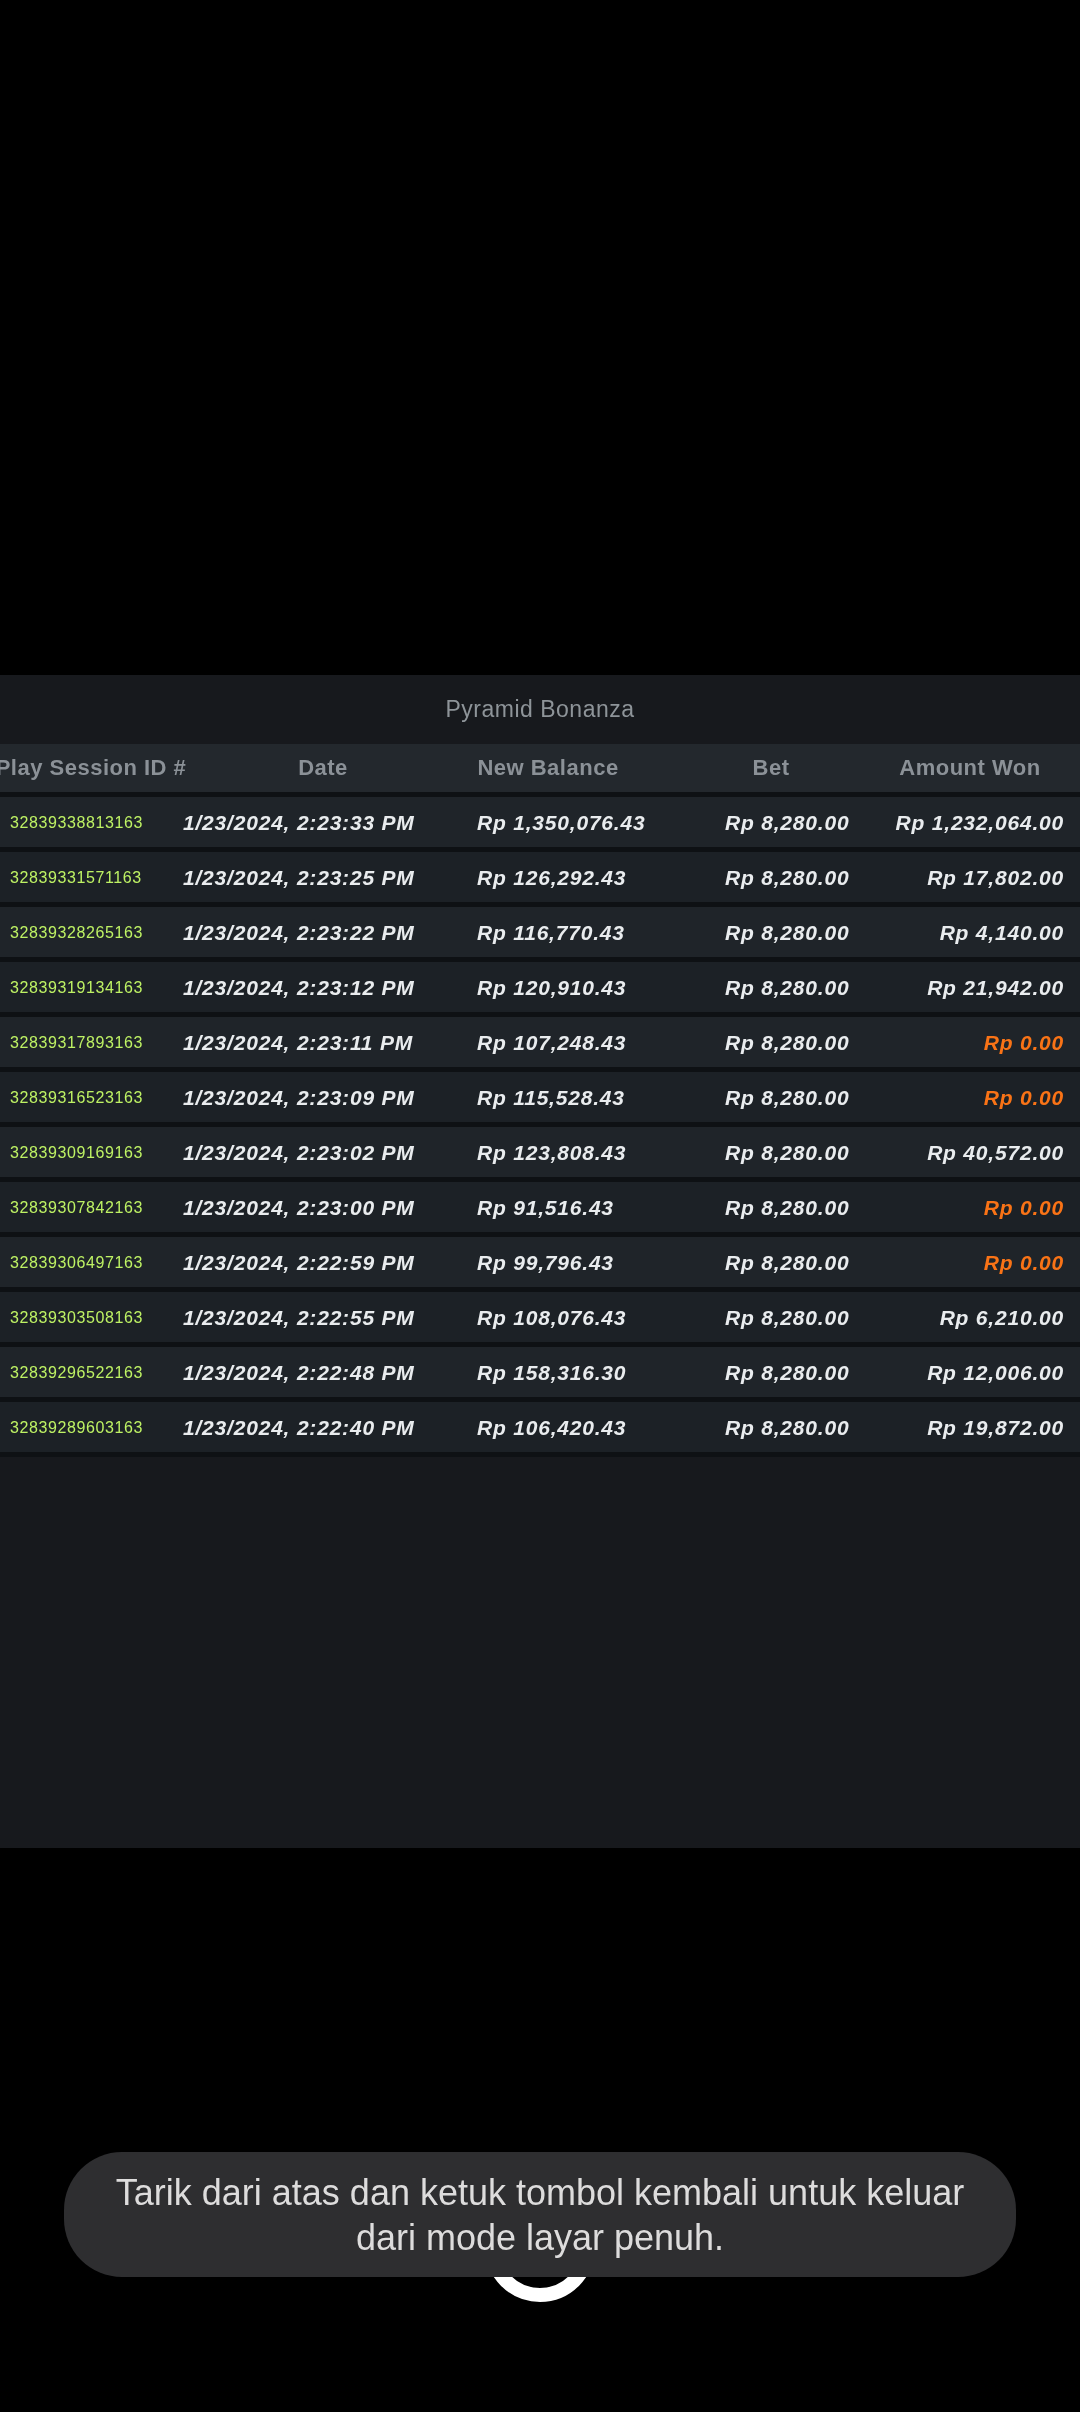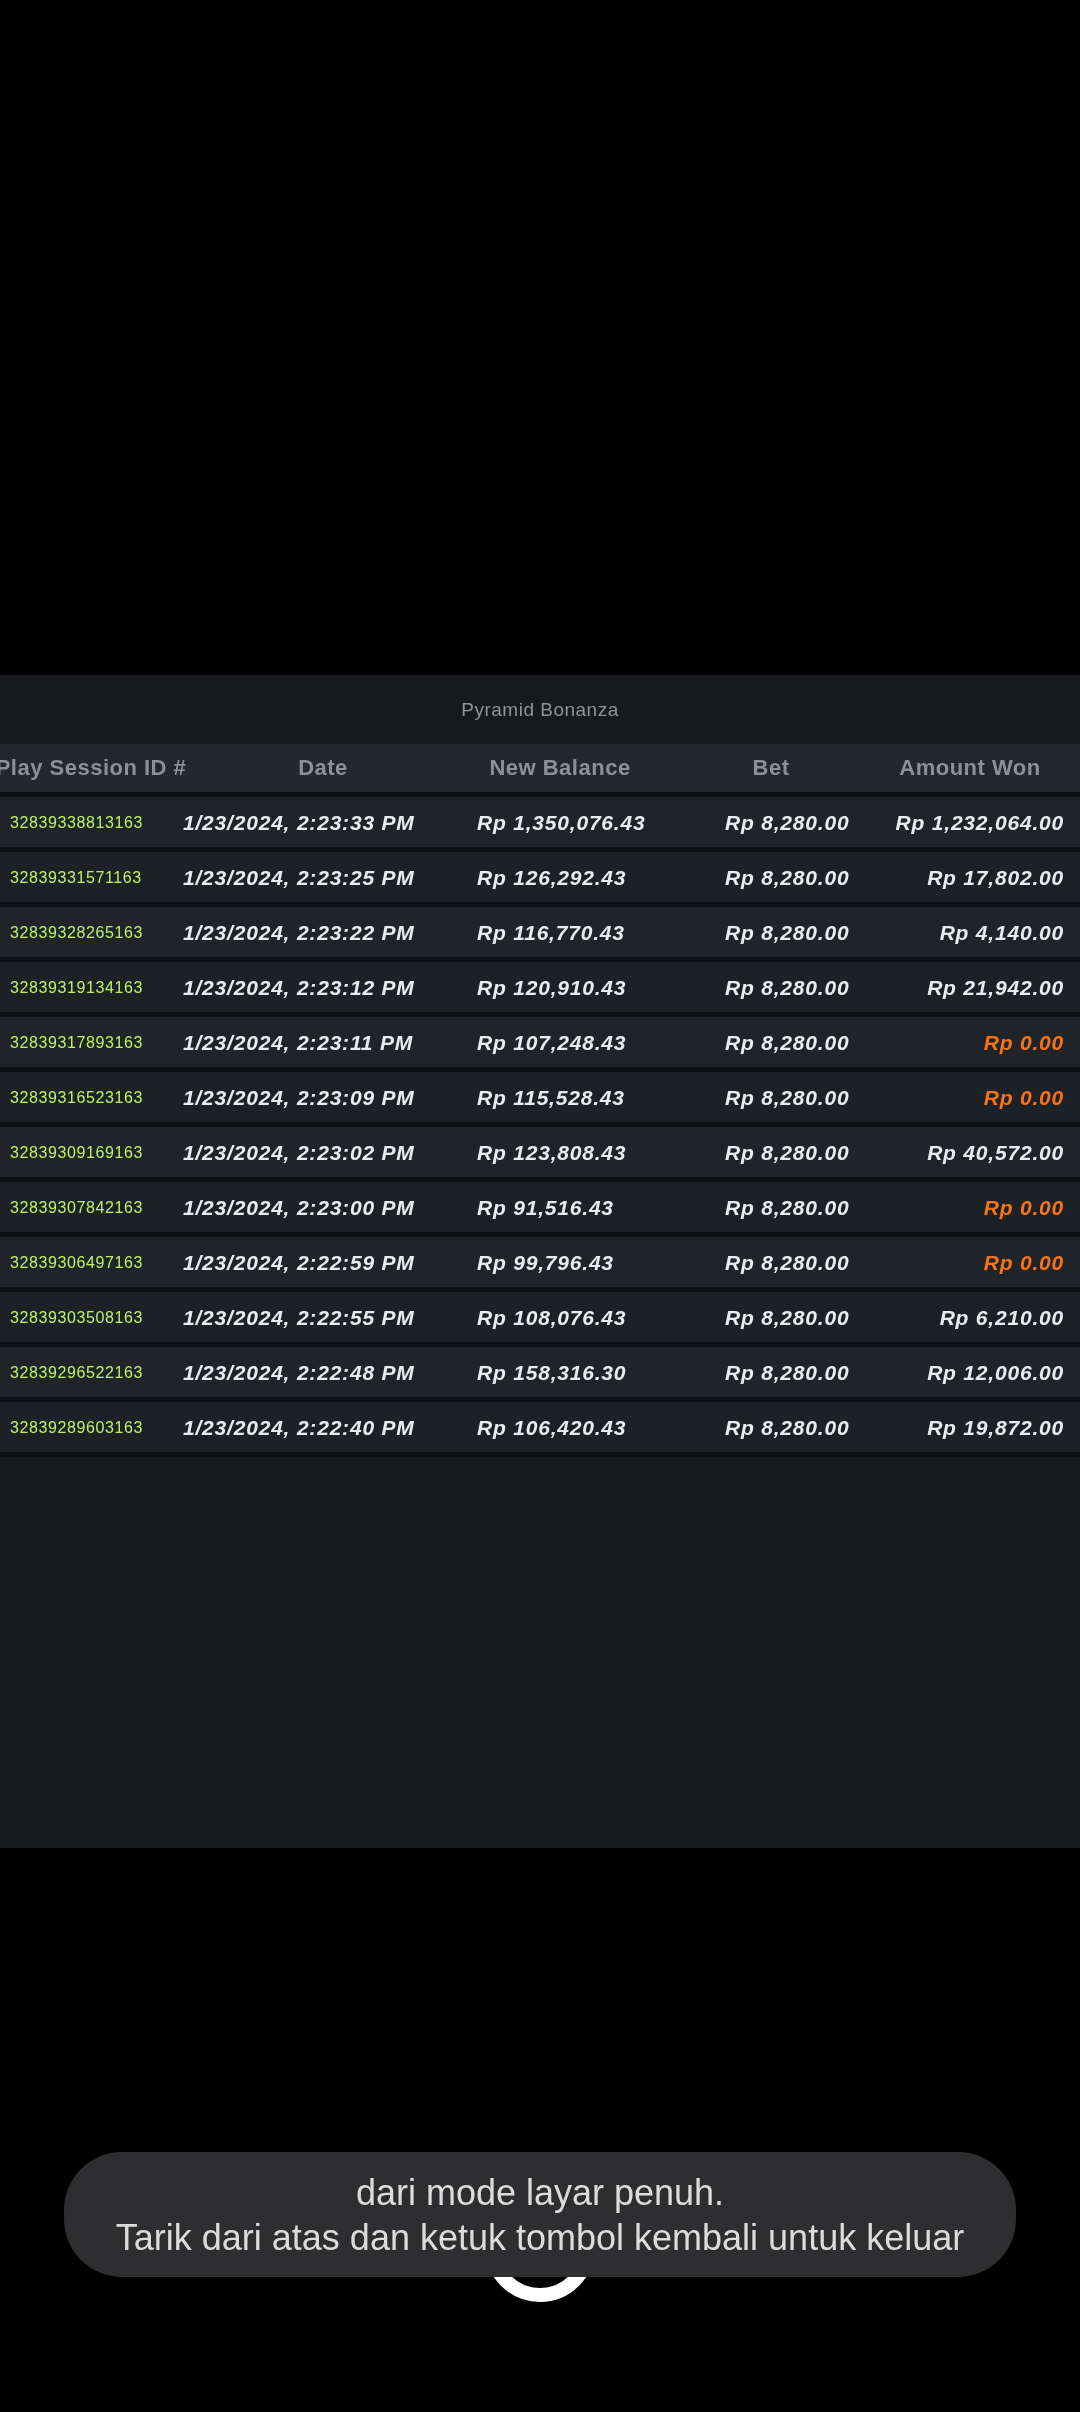--- a/index.html
+++ b/index.html
@@ -14,40 +14,40 @@
   .panel{
     position:absolute;
     left:0;top:675px;
     width:1080px;height:1173px;
     background:#17191d;
   }
   .panel-title{
     height:69px;
     display:flex;align-items:center;justify-content:center;
     color:#8e9499;
-    font-size:19px;
+    font-size:23px;
     letter-spacing:.5px;
   }
   .thead{
     position:relative;
     height:48px;
     background:#23282d;
     border-bottom:5px solid #0e1114;
   }
   .thead span{
     position:absolute;top:50%;
     transform:translate(-50%,-50%);
     color:#8b9197;
     font-size:22px;font-weight:600;
     letter-spacing:.5px;
     white-space:nowrap;
   }
   .thead span:nth-child(1){left:91px;}
   .thead span:nth-child(2){left:323px;}
-  .thead span:nth-child(3){left:560px;}
+  .thead span:nth-child(3){left:548px;}
   .thead span:nth-child(4){left:771px;}
   .thead span:nth-child(5){left:970px;}
 
   .row{
     position:relative;
     height:50px;
     line-height:50px;
     border-bottom:5px solid #0e1114;
     white-space:nowrap;
   }
@@ -195,17 +195,17 @@
             <span class="c-bet">Rp 8,280.00</span>
             <span class="c-won">Rp 19,872.00</span>
           </div>
         </div>
     </div>
   </section>
 
   <div class="spinner"></div>
 
   <div class="toast">
+    <span>Tarik dari atas dan ketuk tombol kembali untuk keluar</span>
     <span>dari mode layar penuh.</span>
-    <span>Tarik dari atas dan ketuk tombol kembali untuk keluar</span>
   </div>
 
 </div>
 
 </body></html>

